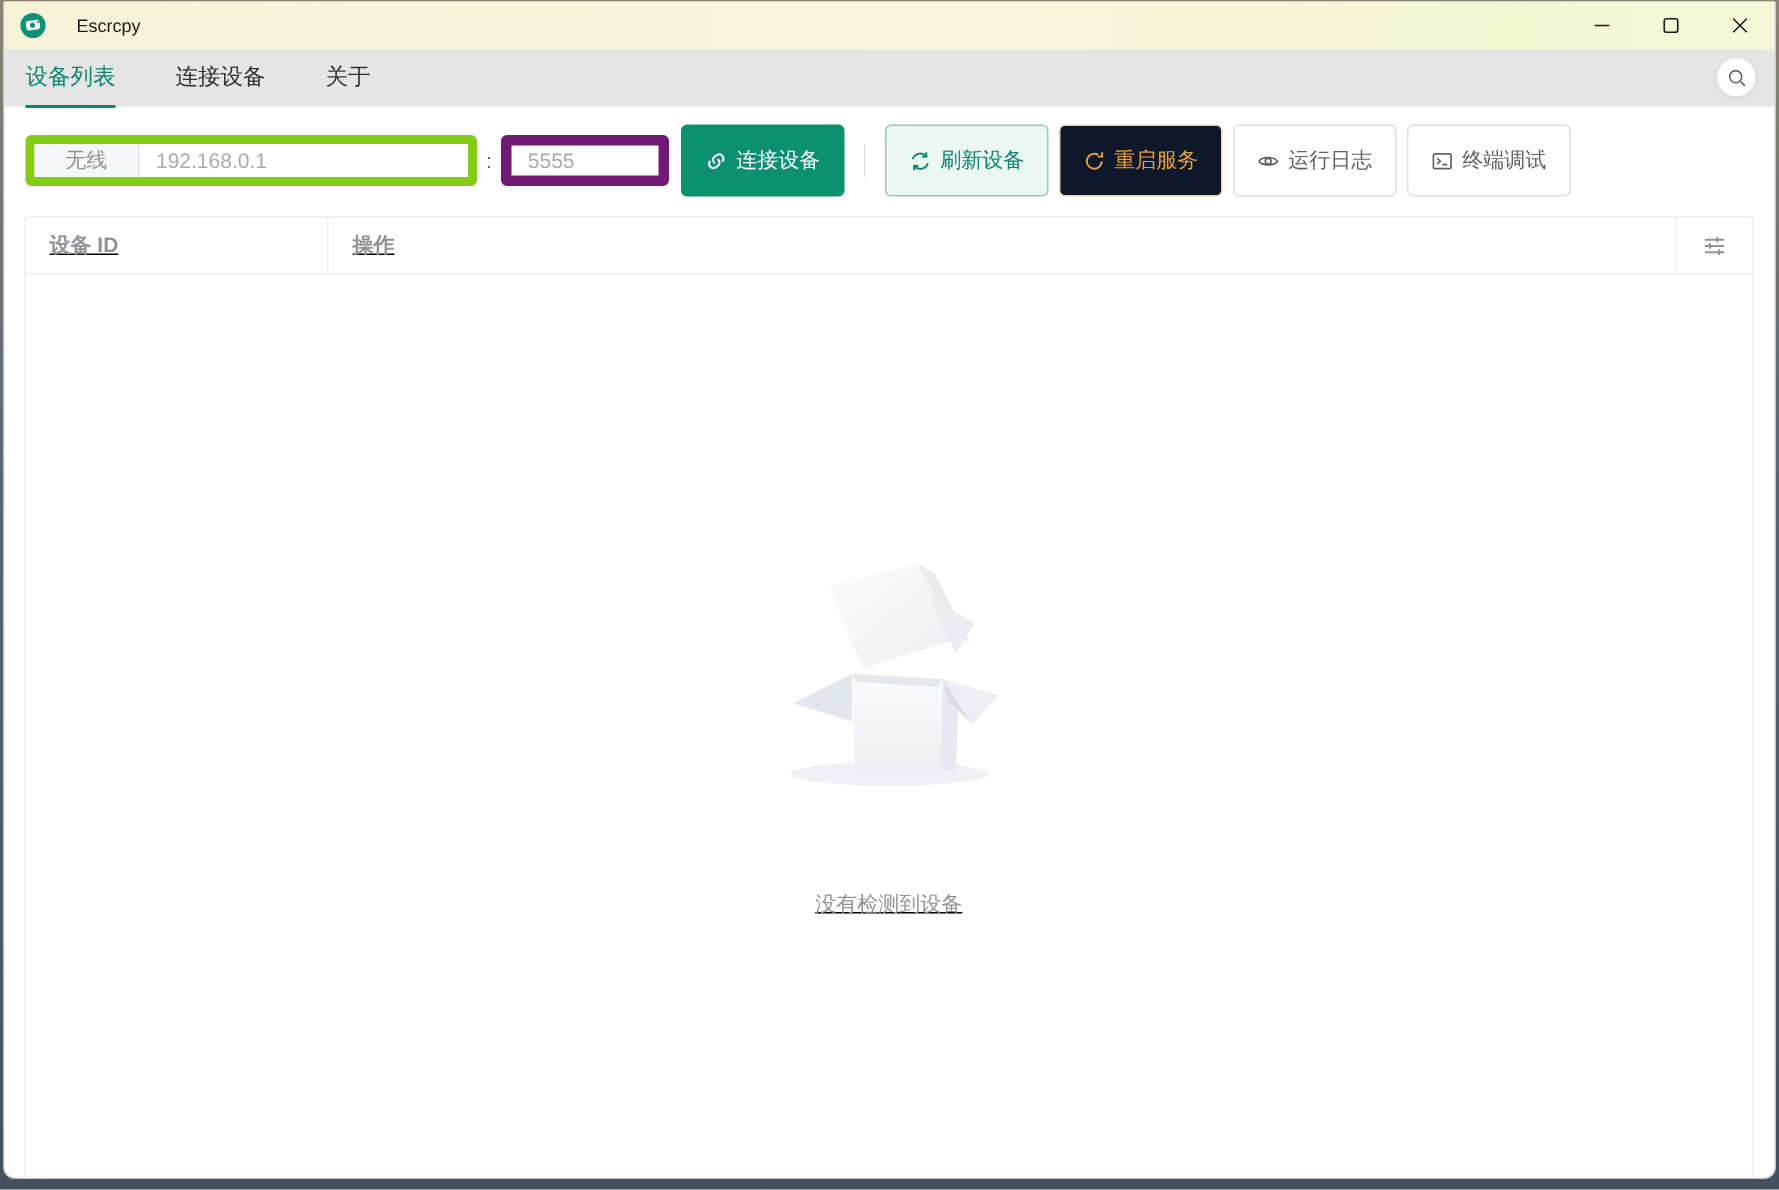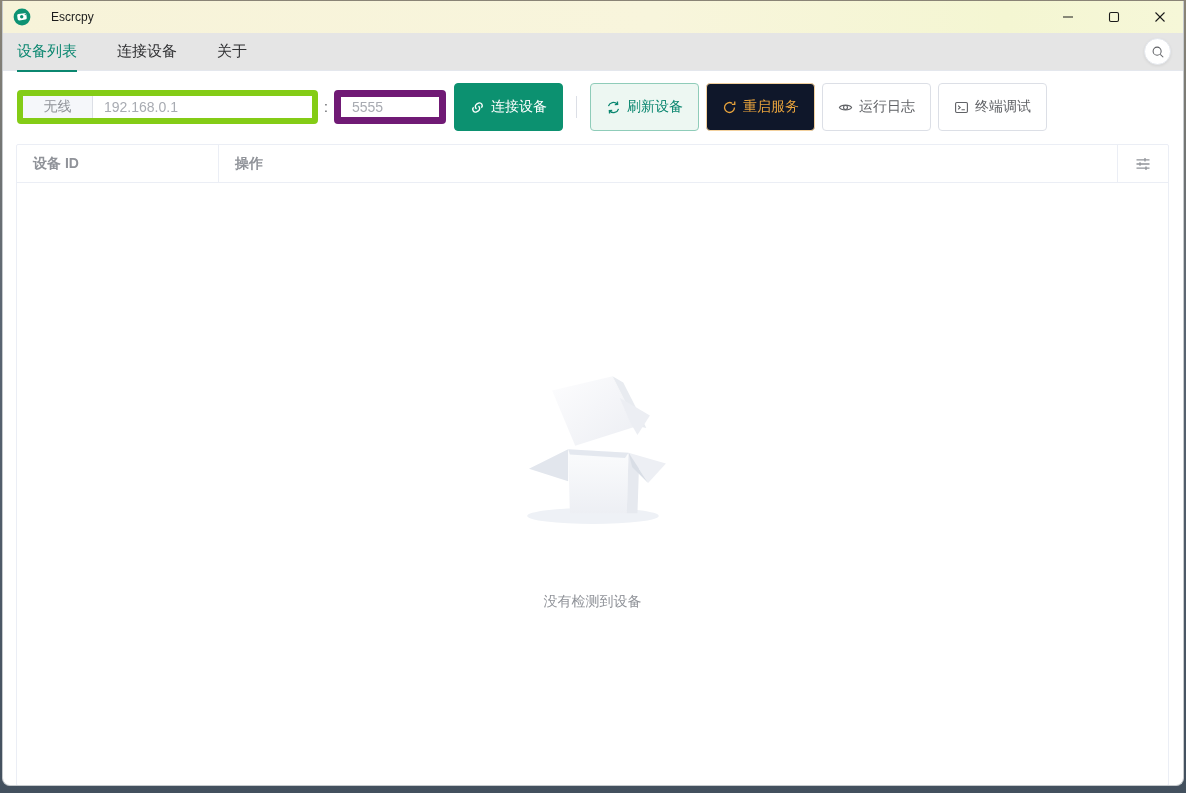--- a/index.html
+++ b/index.html
@@ -56,21 +56,21 @@
     padding:0 15px; font-size:14px; border-radius:4px; border:1px solid #dcdfe6;
     background:#fff; color:#606266; cursor:pointer; white-space:nowrap; font-family:inherit; }
   .btn svg { flex:0 0 auto; }
   .btn-connect { margin-left:8px; background:var(--btn-green); border-color:var(--btn-green); color:#fff; }
   .btn-refresh { color:var(--accent); background:#edf7f2; border-color:#8fccb9; }
   .btn-restart { color:var(--warning); background:#0f172a; border-color:#f3d19e; }
   .vdivider { width:1px; height:22px; background:#dcdfe6; margin:0 13px; }
   .btn + .btn { margin-left:7px; }
   
   .device-table { margin:13px 14px 0 13px; height:642px; border:1px solid #ebeef5; border-radius:2px;
-    display:flex; flex-direction:column; background:#fff; }
+    display:flex; flex-direction:column; background:#fff;text-decoration:underline; }
   .thead { display:flex; height:38px; border-bottom:1px solid #ebeef5; }
   .th { display:flex; align-items:center; padding:0 16px; font-size:14px; font-weight:600;
     color:#909399; border-right:1px solid #ebeef5; }
   .th:last-child { border-right:none; }
   .th-id { width:202px; }
   .th-name { width:459px; }
   .th-ops { flex:1; }
   .th-settings { width:50px; justify-content:center; padding:0; }
   .col-settings-btn { background:none; border:none; color:#909399; cursor:pointer; display:flex; }
   .tbody { flex:1; display:flex; flex-direction:column; align-items:center; }

